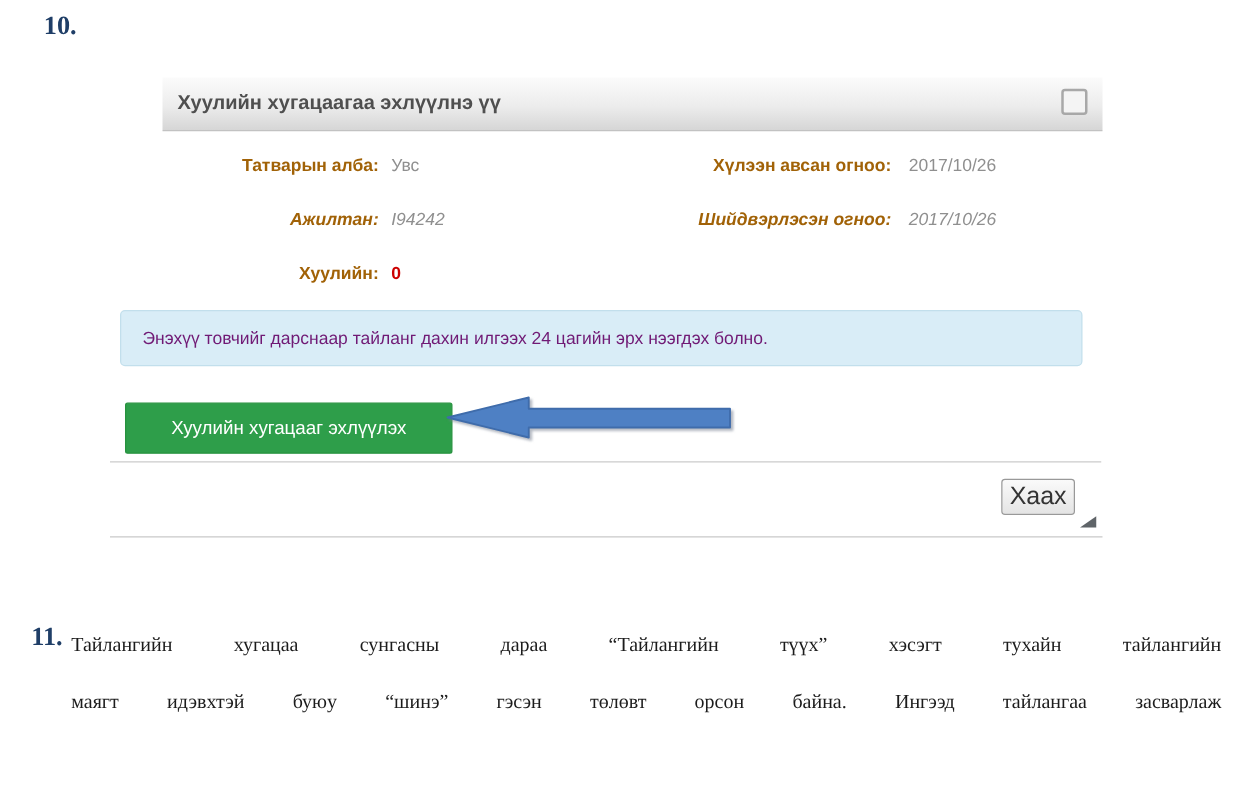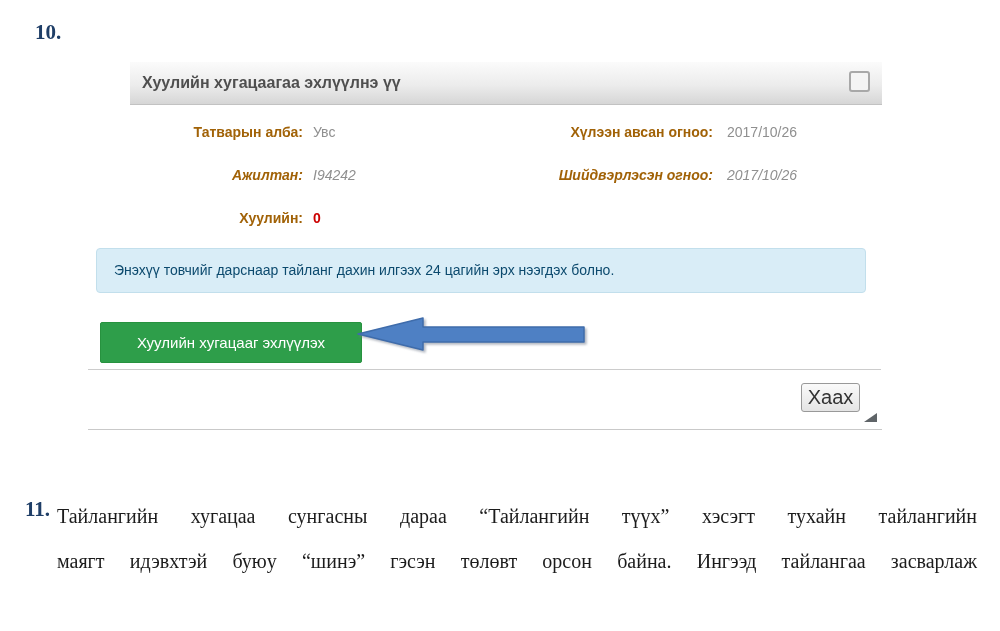--- a/index.html
+++ b/index.html
@@ -12,21 +12,21 @@
   }
 
   
   .list-number {
     position: absolute;
     font-family: "Liberation Serif", serif;
     font-weight: bold;
     font-size: 21px;
     color: #1f3e67;
   }
-  #num10 { left: 35px; top: 20px; }
+  #num10 { left: 35px; top: 8px; }
   #num11 { left: 25px; top: 497px; }
 
   
   .dialog {
     position: absolute;
     left: 88px; top: 62px;
     width: 794px; height: 368px;
     background: #ffffff;
     border-bottom: 1px solid #c9c9c9;
   }
@@ -71,21 +71,21 @@
   .red-value { color: #cc0000; font-weight: bold; }
 
   
   .info-banner {
     position: absolute;
     left: 8px; top: 186px;
     width: 770px; height: 45px;
     background: #d9edf7;
     border: 1px solid #c2dfec;
     border-radius: 4px;
-    color: #0c4a6e;
+    color: #701a75;
     font-size: 14px;
     line-height: 43px;
     padding-left: 17px;
   }
 
   
   .start-btn {
     position: absolute;
     left: 12px; top: 260px;
     width: 262px; height: 41px;
@@ -138,21 +138,21 @@
     border-bottom: 9px solid #5f6468;
     cursor: nwse-resize;
   }
 
   
   .para {
     position: absolute;
     left: 57px; top: 494px;
     width: 920px;
     font-family: "Liberation Serif", serif;
-    font-size: 20px;
+    font-size: 16px;
     color: #1c1c1c;
   }
   .para-line { line-height: 45px; white-space: nowrap; }
   .para-line.just {
     white-space: normal;
     text-align: justify;
     text-align-last: justify;
   }
 </style>
 </head>

